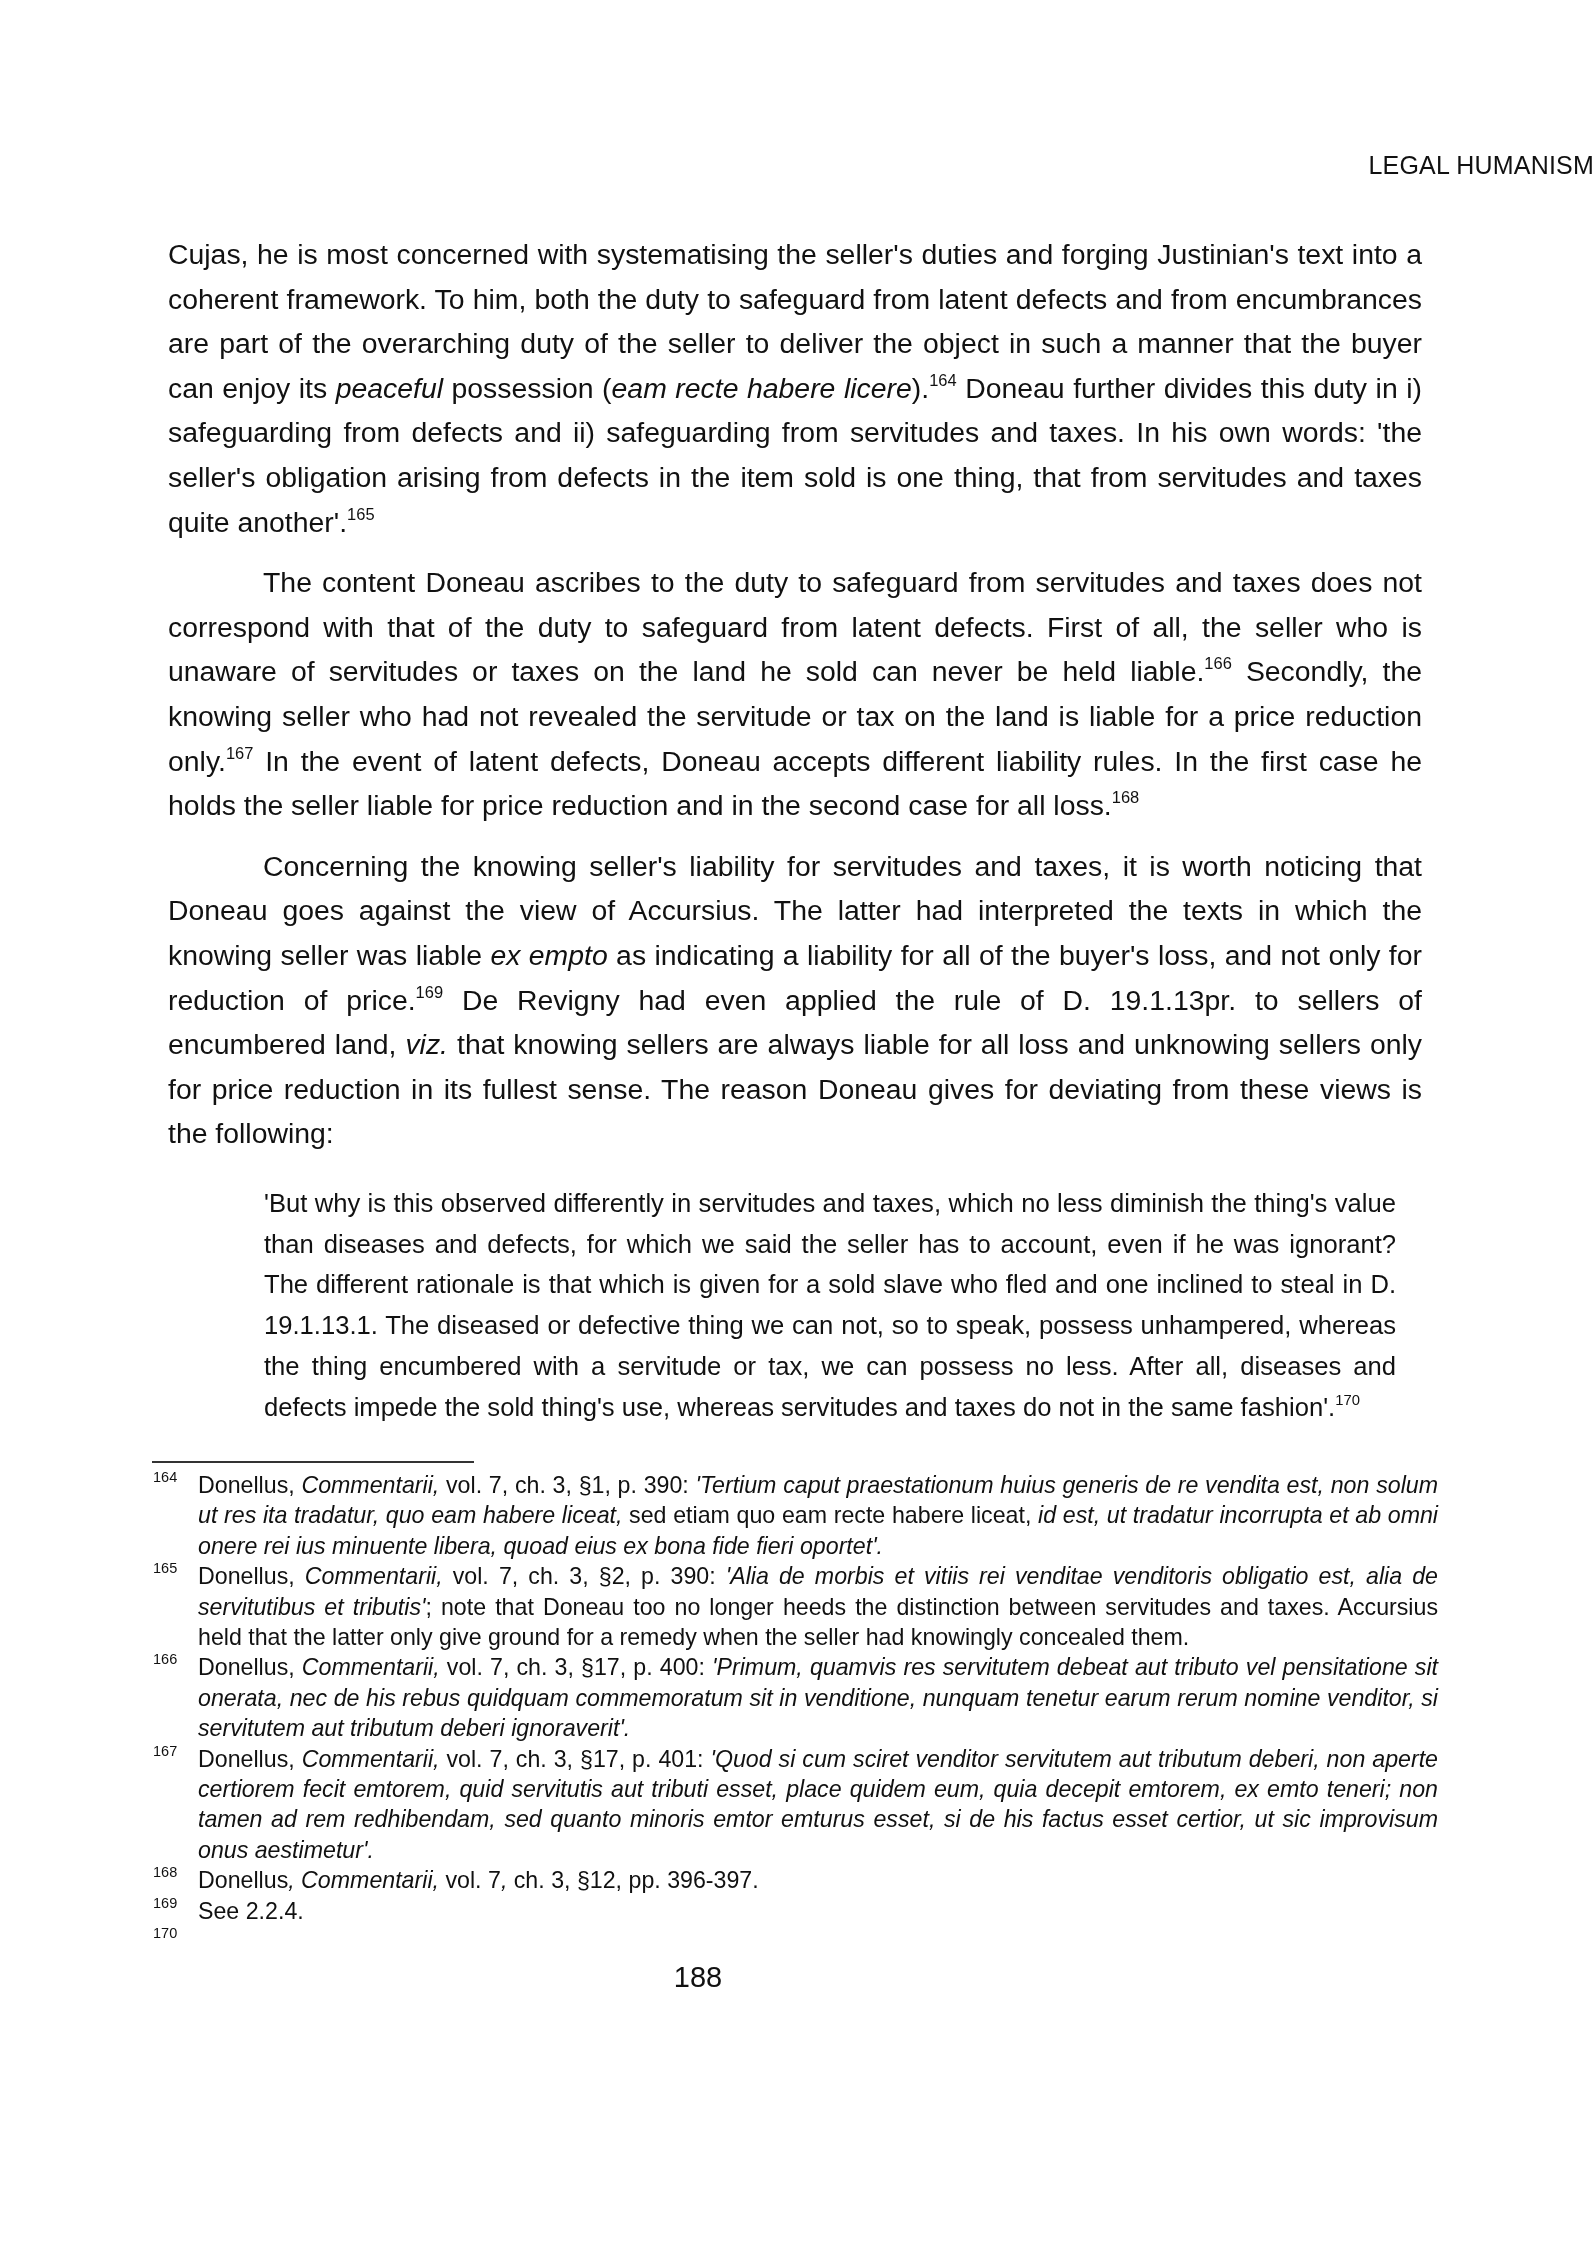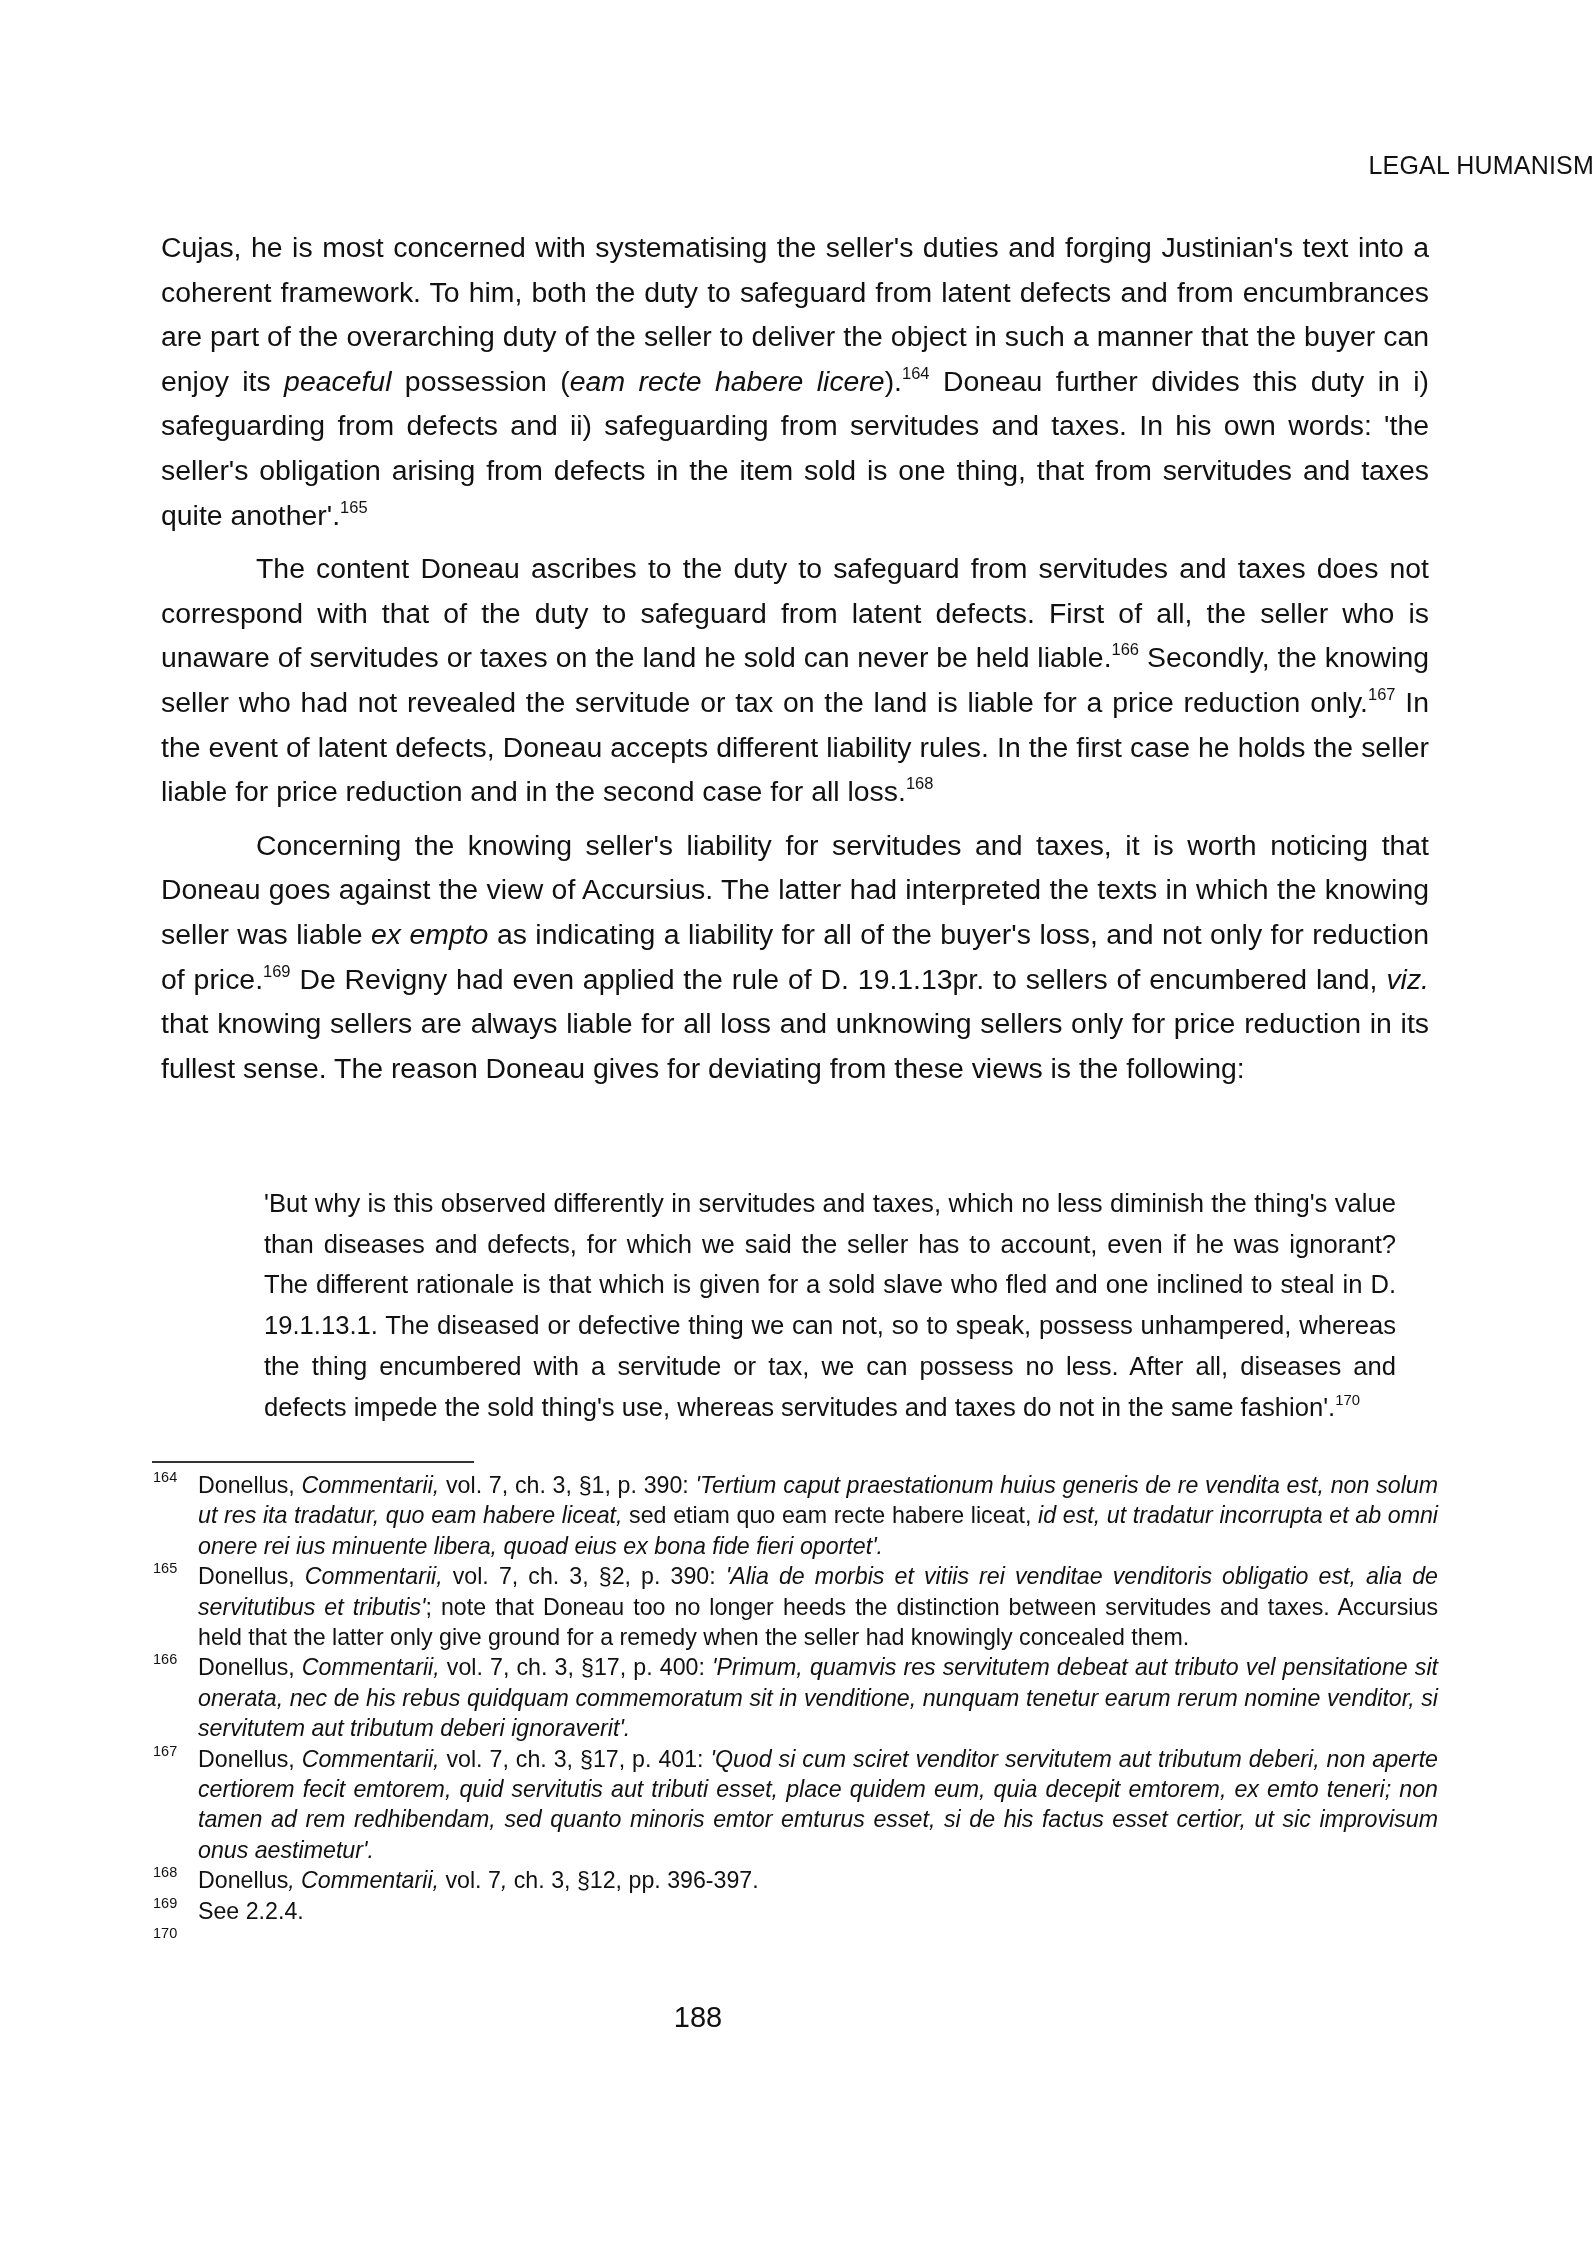--- a/index.html
+++ b/index.html
@@ -1,32 +1,32 @@
 <!DOCTYPE html>
 <html><head>
 <meta charset="utf-8">
 <style>
   html, body { margin: 0; padding: 0; background: #ffffff; }
   body { width: 1594px; height: 2250px; position: relative; overflow: hidden;
          font-family: "Liberation Sans", "DejaVu Sans", sans-serif; color: #111111; }
   .running-head { position: absolute; top: 150px; left: 0; width: 1594px; text-align: right;
                   font-size: 25px; letter-spacing: 0.2px; line-height: 30px; }
   .body-text { position: absolute; left: 152px; top: 216px; width: 1286px; }
-  .body-text p { margin: 9px; font-size: 28.4px; line-height: 44.6px; text-align: justify; }
+  .body-text p { margin: 16px; font-size: 28.4px; line-height: 44.6px; text-align: justify; }
   .body-text p.indent { text-indent: 95px; }
   sup { font-size: 0.58em; line-height: 0; vertical-align: 0.72em; }
   .blockquote { position: absolute; left: 248px; top: 1167px; width: 1132px;
                 font-size: 25.6px; line-height: 40.7px; text-align: justify; margin: 16px; }
   .fn-rule { position: absolute; left: 152px; top: 1461px; width: 322px; height: 0;
              border-top: 2px solid #333; }
   .footnotes { position: absolute; left: 152px; top: 1470px; width: 1286px; }
   .fn { position: relative; padding-left: 46px; font-size: 23.2px; line-height: 30.4px;
         text-align: justify; }
   .fn .fn-num { position: absolute; left: 1px; top: -3px; font-size: 14.5px; line-height: 20px; }
-  .page-number { position: absolute; left: 0; width: 1396px; top: 2000px; text-align: center;
+  .page-number { position: absolute; left: 0; width: 1396px; top: 1960px; text-align: center;
                  font-size: 29px; line-height: 34px; }
   i { font-style: italic; }
 </style>
 </head>
 <body>
 
 <div class="running-head">LEGAL HUMANISM</div>
 
 <div class="body-text">
   <p>Cujas, he is most concerned with systematising the seller's duties and forging Justinian's text into a coherent framework. To him, both the duty to safeguard from latent defects and from encumbrances are part of the overarching duty of the seller to deliver the object in such a manner that the buyer can enjoy its <i>peaceful</i> possession (<i>eam recte habere licere</i>).<sup>164</sup> Doneau further divides this duty in i) safeguarding from defects and ii) safeguarding from servitudes and taxes. In his own words: 'the seller's obligation arising from defects in the item sold is one thing, that from servitudes and taxes quite another'.<sup>165</sup></p>

